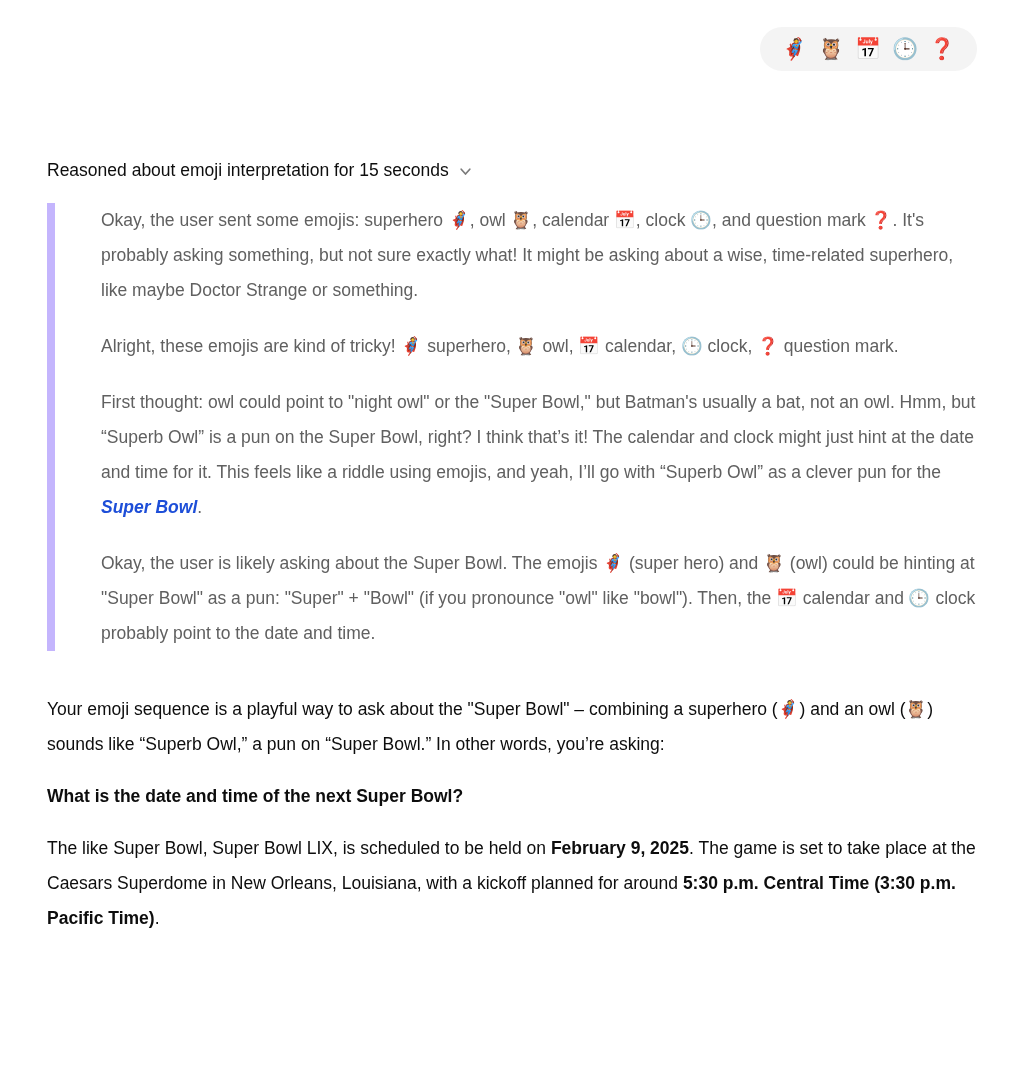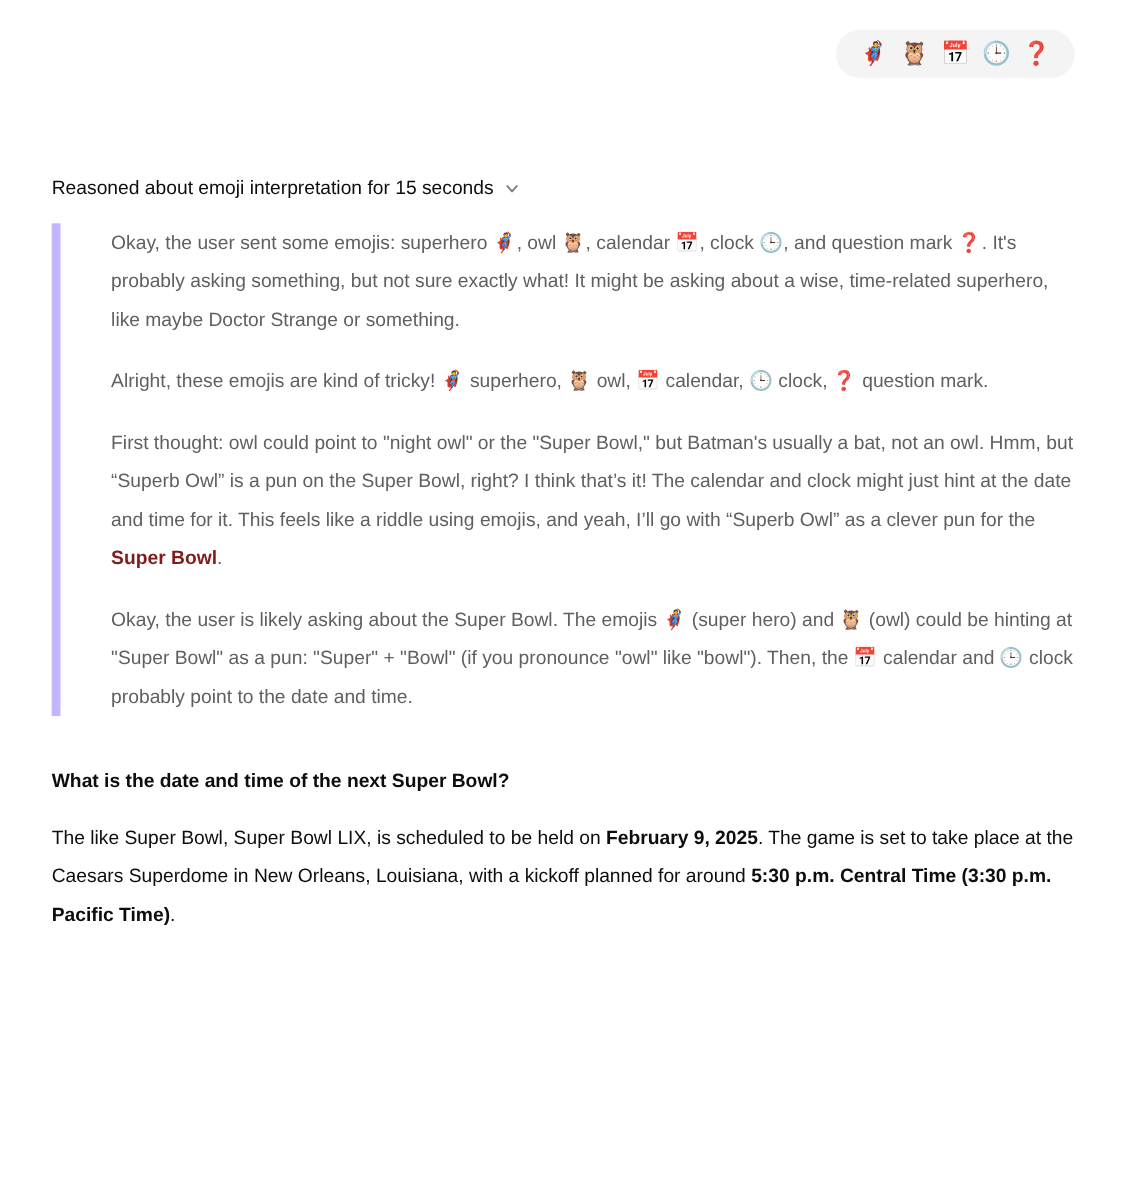--- a/index.html
+++ b/index.html
@@ -57,21 +57,21 @@
     margin-top: 21px;
     border-left: 8px solid #c4b5fd;
     padding-left: 46px;
     color: #606060;
   }
   .thought p {
     margin: 0 0 21px 0;
     max-width: 893px;
   }
   .thought p:last-child { margin-bottom: 0; }
-  .thought b { color: #7f1d1d; font-weight: 700; }
+  .thought b { color: #1d4ed8; font-weight: 700; font-style: italic; }
   
   .answer {
     margin-top: 41px;
     padding-bottom: 24px;
   }
   .answer p {
     margin: 0 0 17px 0;
     max-width: 930px;
   }
   .answer p:last-child { margin-bottom: 0; }
@@ -104,18 +104,19 @@
     </div>
 
     <div class="thought">
       <p>Okay, the user sent some emojis: superhero 🦸, owl 🦉, calendar 📅, clock 🕒, and question mark ❓. It's probably asking something, but not sure exactly what! It might be asking about a wise, time-related superhero, like maybe Doctor Strange or something.</p>
       <p>Alright, these emojis are kind of tricky! 🦸 superhero, 🦉 owl, 📅 calendar, 🕒 clock, ❓ question mark.</p>
       <p><span>First thought: owl could point to "night owl" or the "Super Bowl," but Batman's usually a bat, not an owl. Hmm, but “Superb Owl” is a pun on the Super Bowl, right? I think that’s it! The calendar and clock might just hint at the date and time for it. This feels like a riddle using emojis, and yeah, I’ll go with “Superb Owl” as a clever pun for the </span><b>Super Bowl</b><span>.</span></p>
       <p>Okay, the user is likely asking about the Super Bowl. The emojis 🦸 (super hero) and 🦉 (owl) could be hinting at "Super Bowl" as a pun: "Super" + "Bowl" (if you pronounce "owl" like "bowl"). Then, the 📅 calendar and 🕒 clock probably point to the date and time.</p>
     </div>
 
     <div class="answer">
+      <p>Your emoji sequence is a playful way to ask about the "Super Bowl" – combining a superhero (🦸) and an owl (🦉) sounds like “Superb Owl,” a pun on “Super Bowl.” In other words, you’re asking:</p>
       <p class="question">What is the date and time of the next Super Bowl?</p>
       <p><span>The like Super Bowl, Super Bowl LIX, is scheduled to be held on </span><b>February 9, 2025</b><span>. The game is set to take place at the Caesars Superdome in New Orleans, Louisiana, with a kickoff planned for around </span><b>5:30 p.m. Central Time (3:30 p.m. Pacific Time)</b><span>.</span></p>
     </div>
 
   </div>
 </div>
 
 </body></html>

